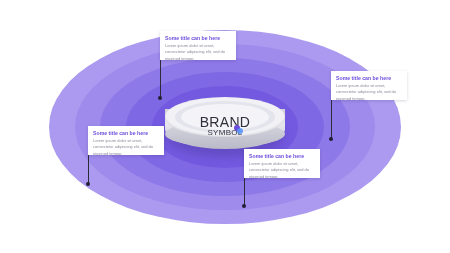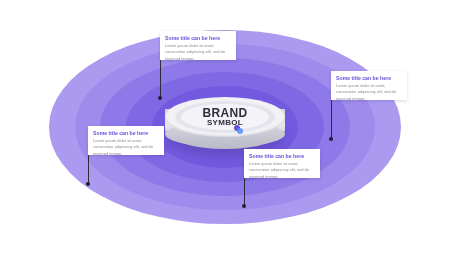--- a/index.html
+++ b/index.html
@@ -99,29 +99,30 @@
     position: absolute;
     left: 0;
     top: 12px;
     width: 126px;
     text-align: center;
     line-height: 1.05;
     z-index: 5;
   }
   .cyl-label .l1 {
     display: block;
-    font-size: 12px;
-    font-weight: bold;
+    font-size: 14px;
+    font-weight: normal;
     letter-spacing: 0.3px;
     color: #2f2f3c;
+    margin-top: 8px;
   }
   .cyl-label .l2 {
     display: block;
     font-size: 8px;
-    font-weight: bold;
+    font-weight: normal;
     letter-spacing: 0.3px;
     color: #2f2f3c;
   }
   .cyl-badge {
     position: absolute;
     left: 72px;
     top: 30px;
     width: 9px;
     height: 9px;
     z-index: 6;

